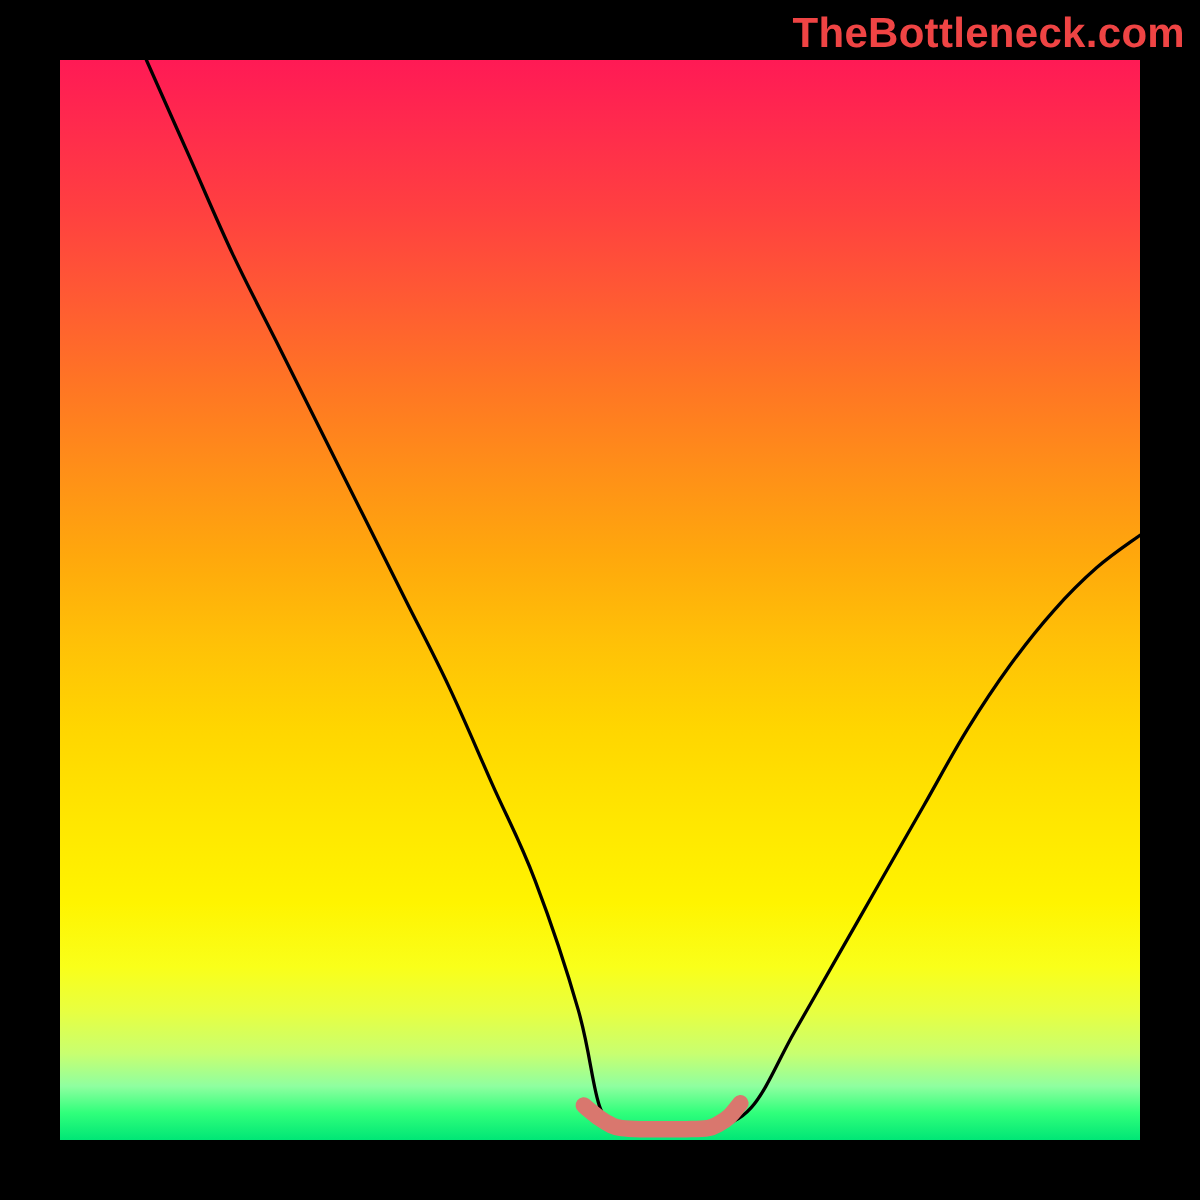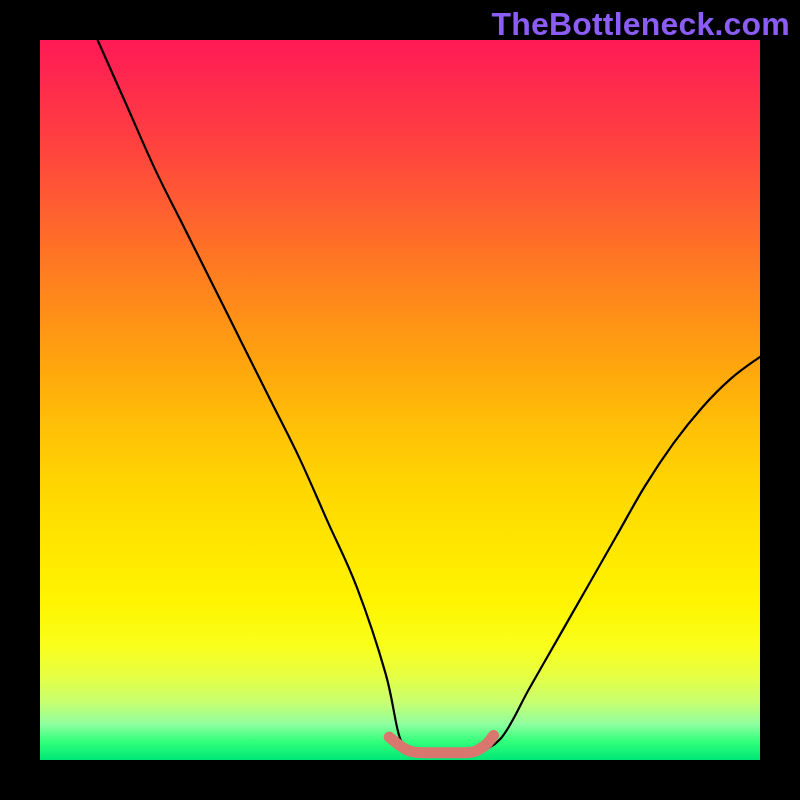--- a/index.html
+++ b/index.html
@@ -25,22 +25,22 @@
       #e8ff40 88%,
       #c8ff70 92%,
       #8fffa0 95%,
       #30ff7b 97.5%,
       #00e676 100%);
   }
   .plot svg { position: absolute; left: 0; top: 0; width: 720px; height: 720px; }
   .wm {
     position: absolute;
     top: 6px; right: 10px;
-    color: #8b5cf6;
-    font-size: 32px;
+    color: #ef4444;
+    font-size: 28px;
     font-weight: 600;
     letter-spacing: 0.2px;
     user-select: none;
   }
 </style>
 </head>
 <body>
 
 <div class="frame">
   <div class="wm">TheBottleneck.com</div>

